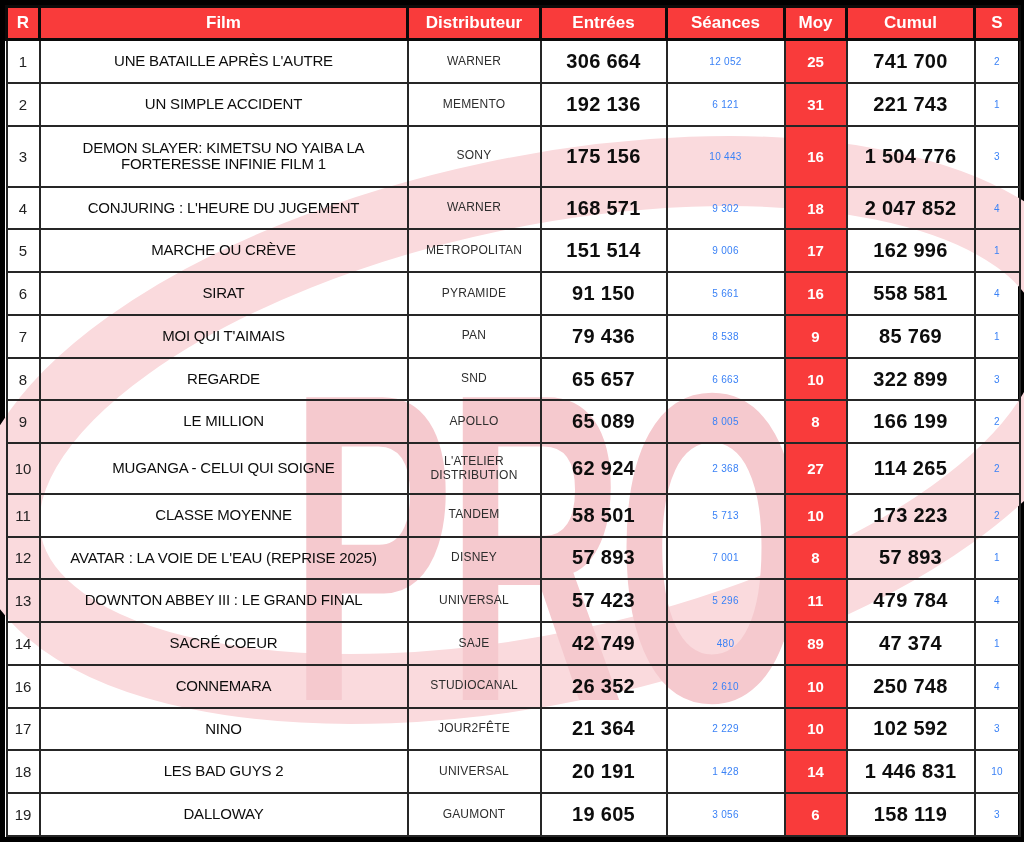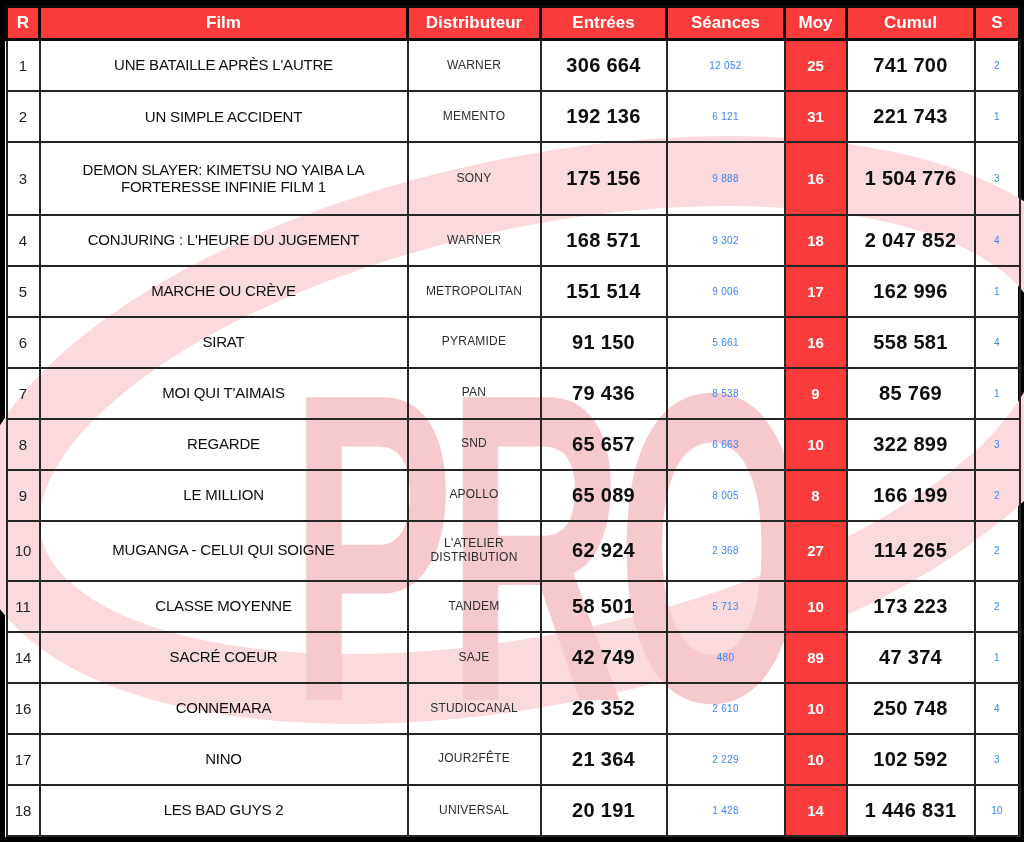--- a/index.html
+++ b/index.html
@@ -85,21 +85,21 @@
       <td class="c-sea">6 121</td>
       <td class="c-moy">31</td>
       <td class="c-cum">221 743</td>
       <td class="c-wk">1</td>
     </tr>
         <tr>
       <td class="c-rank">3</td>
       <td class="c-film">DEMON SLAYER: KIMETSU NO YAIBA LA FORTERESSE INFINIE FILM 1</td>
       <td class="c-dist">SONY</td>
       <td class="c-ent">175 156</td>
-      <td class="c-sea">9 888</td>
+      <td class="c-sea">10 443</td>
       <td class="c-moy">16</td>
       <td class="c-cum">1 504 776</td>
       <td class="c-wk">3</td>
     </tr>
         <tr>
       <td class="c-rank">4</td>
       <td class="c-film">CONJURING : L'HEURE DU JUGEMENT</td>
       <td class="c-dist">WARNER</td>
       <td class="c-ent">168 571</td>
       <td class="c-sea">9 302</td>
@@ -169,20 +169,40 @@
     </tr>
         <tr>
       <td class="c-rank">11</td>
       <td class="c-film">CLASSE MOYENNE</td>
       <td class="c-dist">TANDEM</td>
       <td class="c-ent">58 501</td>
       <td class="c-sea">5 713</td>
       <td class="c-moy">10</td>
       <td class="c-cum">173 223</td>
       <td class="c-wk">2</td>
+    </tr>
+        <tr>
+      <td class="c-rank">12</td>
+      <td class="c-film">AVATAR : LA VOIE DE L'EAU (REPRISE 2025)</td>
+      <td class="c-dist">DISNEY</td>
+      <td class="c-ent">57 893</td>
+      <td class="c-sea">7 001</td>
+      <td class="c-moy">8</td>
+      <td class="c-cum">57 893</td>
+      <td class="c-wk">1</td>
+    </tr>
+        <tr>
+      <td class="c-rank">13</td>
+      <td class="c-film">DOWNTON ABBEY III : LE GRAND FINAL</td>
+      <td class="c-dist">UNIVERSAL</td>
+      <td class="c-ent">57 423</td>
+      <td class="c-sea">5 296</td>
+      <td class="c-moy">11</td>
+      <td class="c-cum">479 784</td>
+      <td class="c-wk">4</td>
     </tr>
         <tr>
       <td class="c-rank">14</td>
       <td class="c-film">SACRÉ COEUR</td>
       <td class="c-dist">SAJE</td>
       <td class="c-ent">42 749</td>
       <td class="c-sea">480</td>
       <td class="c-moy">89</td>
       <td class="c-cum">47 374</td>
       <td class="c-wk">1</td>
@@ -210,16 +230,26 @@
         <tr>
       <td class="c-rank">18</td>
       <td class="c-film">LES BAD GUYS 2</td>
       <td class="c-dist">UNIVERSAL</td>
       <td class="c-ent">20 191</td>
       <td class="c-sea">1 428</td>
       <td class="c-moy">14</td>
       <td class="c-cum">1 446 831</td>
       <td class="c-wk">10</td>
     </tr>
+        <tr>
+      <td class="c-rank">19</td>
+      <td class="c-film">DALLOWAY</td>
+      <td class="c-dist">GAUMONT</td>
+      <td class="c-ent">19 605</td>
+      <td class="c-sea">3 056</td>
+      <td class="c-moy">6</td>
+      <td class="c-cum">158 119</td>
+      <td class="c-wk">3</td>
+    </tr>
       </tbody>
   </table>
 
 </div>
 
 </body></html>

